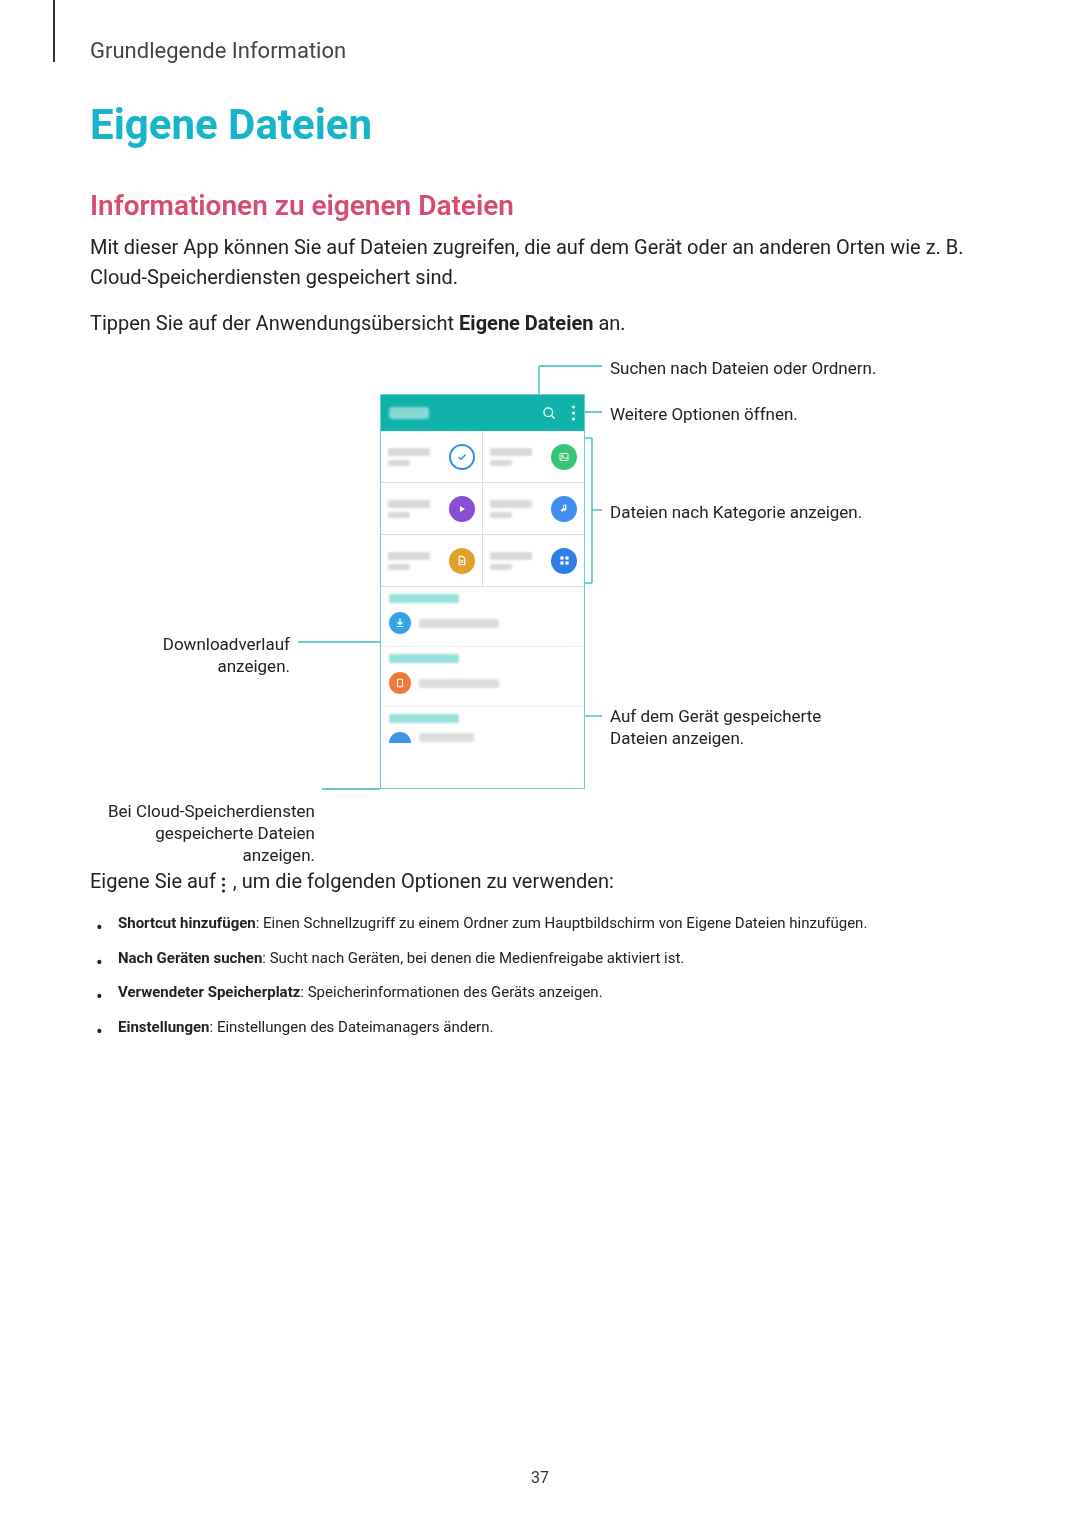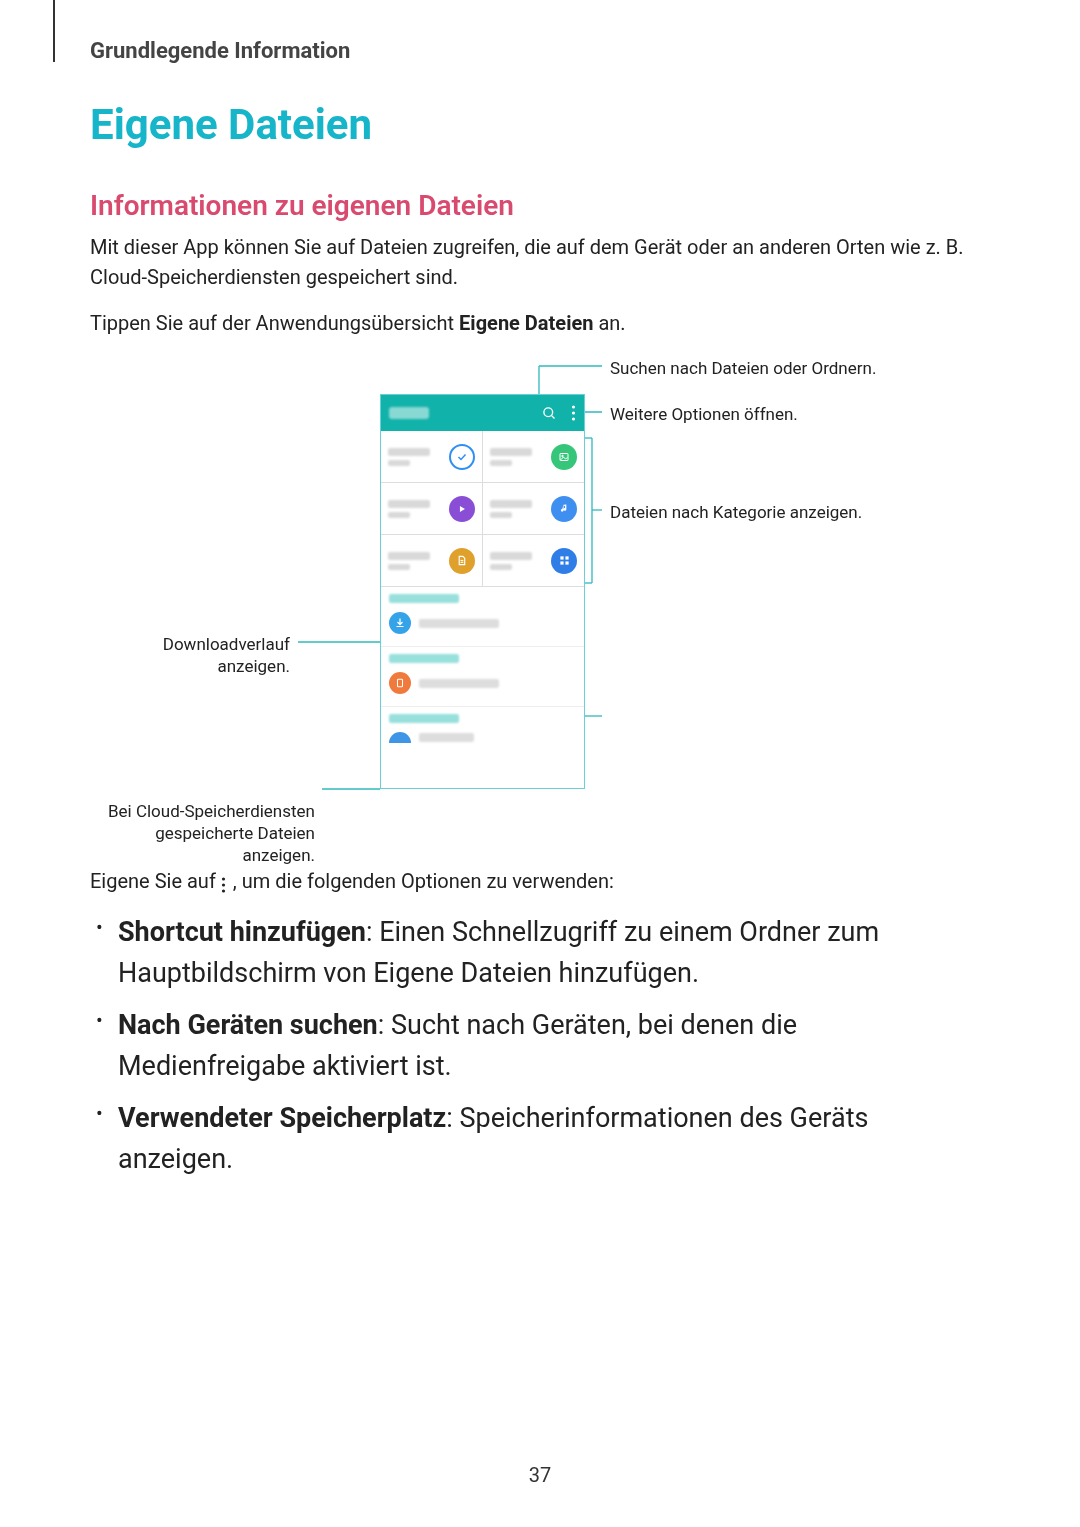--- a/index.html
+++ b/index.html
@@ -18,21 +18,21 @@
     width: 2px;
     height: 62px;
     background: #333;
   }
   .header-label {
     position: absolute;
     left: 90px;
     top: 38px;
     font-size: 22px;
     color: #444;
-    font-weight: 700;
+    font-weight: 400;
   }
   .content {
     position: absolute;
     left: 90px;
     top: 100px;
     width: 900px;
   }
   .h1 {
     font-size: 42px;
     font-weight: 700;
@@ -152,37 +152,37 @@
     display:inline-block; vertical-align:middle;
     width:12px; height:18px; position:relative; top:-3px;
   }
   ul.bullets {
     list-style: none;
     padding-left: 28px;
     margin-top: 8px;
   }
   ul.bullets li {
     position: relative;
-    font-size: 27px;
+    font-size: 15px;
     line-height: 1.5;
     margin-bottom: 12px;
   }
   ul.bullets li::before {
     content: "•";
     position:absolute;
     left: -22px;
     top: 0;
     font-size: 20px;
   }
   .page-num {
     position:absolute;
     left: 0; right: 0;
     bottom: 40px;
     text-align:center;
-    font-size: 20px;
+    font-size: 16px;
     color:#333;
   }
 </style>
 </head>
 <body>
 
 <div class="side-line"></div>
 <div class="header-label">Grundlegende Information</div>
 
 <div class="content">
@@ -212,20 +212,21 @@
       <line x1="495" y1="362" x2="512" y2="362"></line>
 
       <line x1="208" y1="288" x2="290" y2="288"></line>
 
       <line x1="232" y1="435" x2="290" y2="435"></line>
     </svg>
 
     <div class="callout" style="left:520px; top:3px;">Suchen nach Dateien oder Ordnern.</div>
     <div class="callout" style="left:520px; top:49px;">Weitere Optionen öffnen.</div>
     <div class="callout" style="left:520px; top:147px;">Dateien nach Kategorie anzeigen.</div>
+    <div class="callout" style="left:520px; top:351px; width:260px;">Auf dem Gerät gespeicherte Dateien anzeigen.</div>
     <div class="callout c-left" style="left:0; top:279px; width:200px;">Downloadverlauf anzeigen.</div>
     <div class="callout c-left" style="left:0; top:426px; width:225px;margin-top:20px;">Bei Cloud-Speicherdiensten gespeicherte Dateien anzeigen.</div>
 
     <div class="phone">
       <div class="app-bar">
         <div class="title-blur"></div>
         <span class="icon-btn">
           <svg width="15" height="15" viewBox="0 0 24 24" fill="none" stroke="#fff" stroke-width="2.2">
               <circle cx="10" cy="10" r="7"></circle>
               <line x1="20" y1="20" x2="15" y2="15"></line>
@@ -356,17 +357,18 @@
           <circle cx="2" cy="2" r="1.6"></circle>
           <circle cx="2" cy="8" r="1.6"></circle>
           <circle cx="2" cy="14" r="1.6"></circle>
         </svg></span><span>, um die folgenden Optionen zu verwenden:</span>
   </p>
 
   <ul class="bullets">
     <li><span class="bold">Shortcut hinzufügen</span><span>: Einen Schnellzugriff zu einem Ordner zum Hauptbildschirm von Eigene Dateien hinzufügen.</span></li>
     <li><span class="bold">Nach Geräten suchen</span><span>: Sucht nach Geräten, bei denen die Medienfreigabe aktiviert ist.</span></li>
     <li><span class="bold">Verwendeter Speicherplatz</span><span>: Speicherinformationen des Geräts anzeigen.</span></li>
+    <li><span class="bold">Einstellungen</span><span>: Einstellungen des Dateimanagers ändern.</span></li>
   </ul>
 
 </div>
 
 <div class="page-num">37</div>
 
 </body></html>

